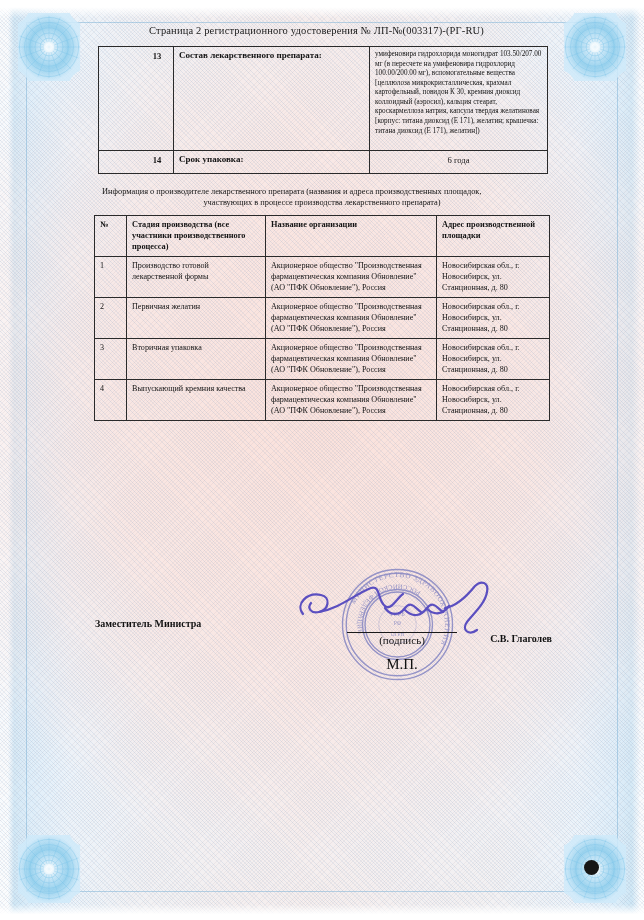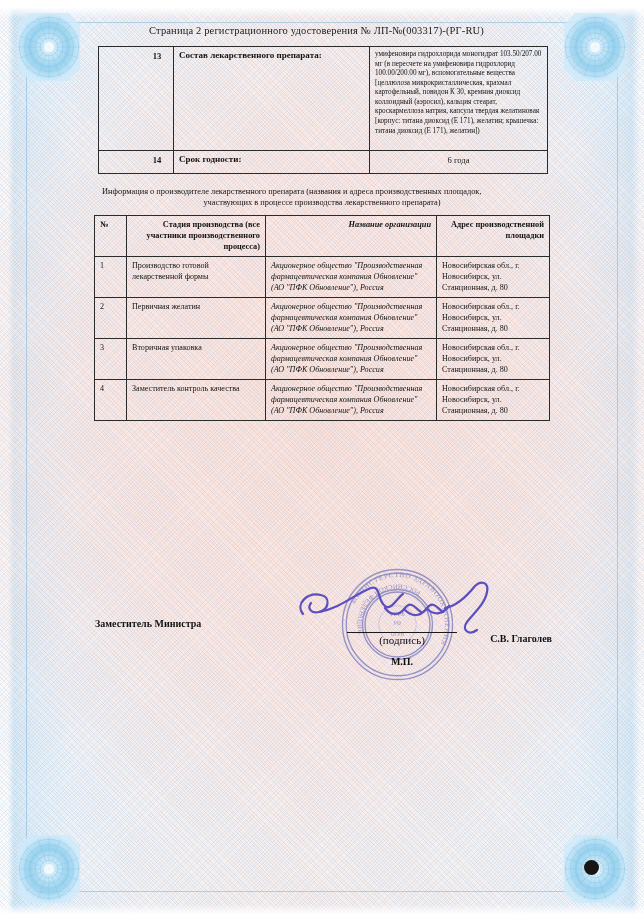--- a/index.html
+++ b/index.html
@@ -103,26 +103,26 @@
     font-size:8.4px;line-height:1.35;color:#141414;text-align:center;
   }
   .info-note .l1{display:block;text-align:left;text-indent:6px;}
   .info-note .l2{display:block;text-align:center;}
 
   #mfg-table{
     position:absolute;left:94px;top:215px;width:456px;
   }
   #mfg-table th{
     font-weight:bold;font-size:8.3px;line-height:1.3;padding:4px 5px;
-    text-align:right;vertical-align:top;
+    text-align:left;vertical-align:top;
   }
   #mfg-table td{font-size:8.1px;line-height:1.32;padding:4px 5px;}
   #mfg-table .c-no{width:21px;text-align:left;}
   #mfg-table .c-stage{width:128px;}
-  #mfg-table .c-org{width:160px;font-style:italic;}
+  #mfg-table .c-org{width:160px;}
   #mfg-table .c-addr{width:auto;margin-left:24px;}
   #mfg-table td.c-no{text-align:left;padding-left:5px;}
 
   
   #sig-block{position:absolute;left:0;right:0;top:600px;height:90px;}
   #sig-title{
     position:absolute;left:95px;top:18px;
     font-size:10px;font-weight:bold;color:#111;
   }
   #sig-name{
@@ -132,21 +132,21 @@
   #sig-line{
     position:absolute;left:347px;top:32px;width:110px;height:0;
     border-top:1px solid #1a1a1a;
   }
   #sig-podpis{
     position:absolute;left:347px;top:34px;width:110px;
     text-align:center;font-size:11px;color:#111;
   }
   #sig-mp{
     position:absolute;left:347px;top:56px;width:110px;
-    text-align:center;font-size:10px;font-weight:bold;color:#111;
+    text-align:center;font-size:15px;font-weight:normal;color:#111;
   }
   #stamp{
     position:absolute;left:335px;top:562px;width:125px;height:125px;
     pointer-events:none;opacity:.72;
   }
   #signature{
     position:absolute;left:285px;top:578px;width:230px;height:62px;
     pointer-events:none;
   }
 </style>
@@ -272,21 +272,21 @@
 
     <table class="tbl" id="top-table">
       <tbody>
         <tr class="r13">
           <td class="num">13</td>
           <td class="lbl">Состав лекарственного препарата:</td>
           <td class="val">умифеновира гидрохлорида моногидрат 103.50/207.00 мг (в пересчете на умифеновира гидрохлорид 100.00/200.00 мг), вспомогательные вещества [целлюлоза микрокристаллическая, крахмал картофельный, повидон К 30, кремния диоксид коллоидный (аэросил), кальция стеарат, кроскармеллоза натрия, капсула твердая желатиновая [корпус: титана диоксид (Е 171), желатин; крышечка: титана диоксид (Е 171), желатин])</td>
         </tr>
         <tr class="r14">
           <td class="num">14</td>
-          <td class="lbl">Срок годности:</td>
+          <td class="lbl">Срок упаковка:</td>
           <td class="val center">6 года</td>
         </tr>
       </tbody>
     </table>
 
     <div class="info-note">
       <span class="l1">Информация о производителе лекарственного препарата (названия и адреса производственных площадок,</span>
       <span class="l2">участвующих в процессе производства лекарственного препарата)</span>
     </div>
 
@@ -316,21 +316,21 @@
         </tr>
         <tr>
           <td class="c-no">3</td>
           <td class="c-stage">Вторичная упаковка</td>
           <td class="c-org cell-lines" style="white-space:pre-wrap;">Акционерное общество "Производственная фармацевтическая компания Обновление"
 (АО "ПФК Обновление"), Россия</td>
           <td class="c-addr">Новосибирская обл., г. Новосибирск, ул. Станционная, д. 80</td>
         </tr>
         <tr>
           <td class="c-no">4</td>
-          <td class="c-stage">Заместитель контроль качества</td>
+          <td class="c-stage">Выпускающий кремния качества</td>
           <td class="c-org cell-lines" style="white-space:pre-wrap;">Акционерное общество "Производственная фармацевтическая компания Обновление"
 (АО "ПФК Обновление"), Россия</td>
           <td class="c-addr">Новосибирская обл., г. Новосибирск, ул. Станционная, д. 80</td>
         </tr>
       </tbody>
     </table>
 
     <div id="stamp">
       <svg viewBox="0 0 200 200">
         <defs>

